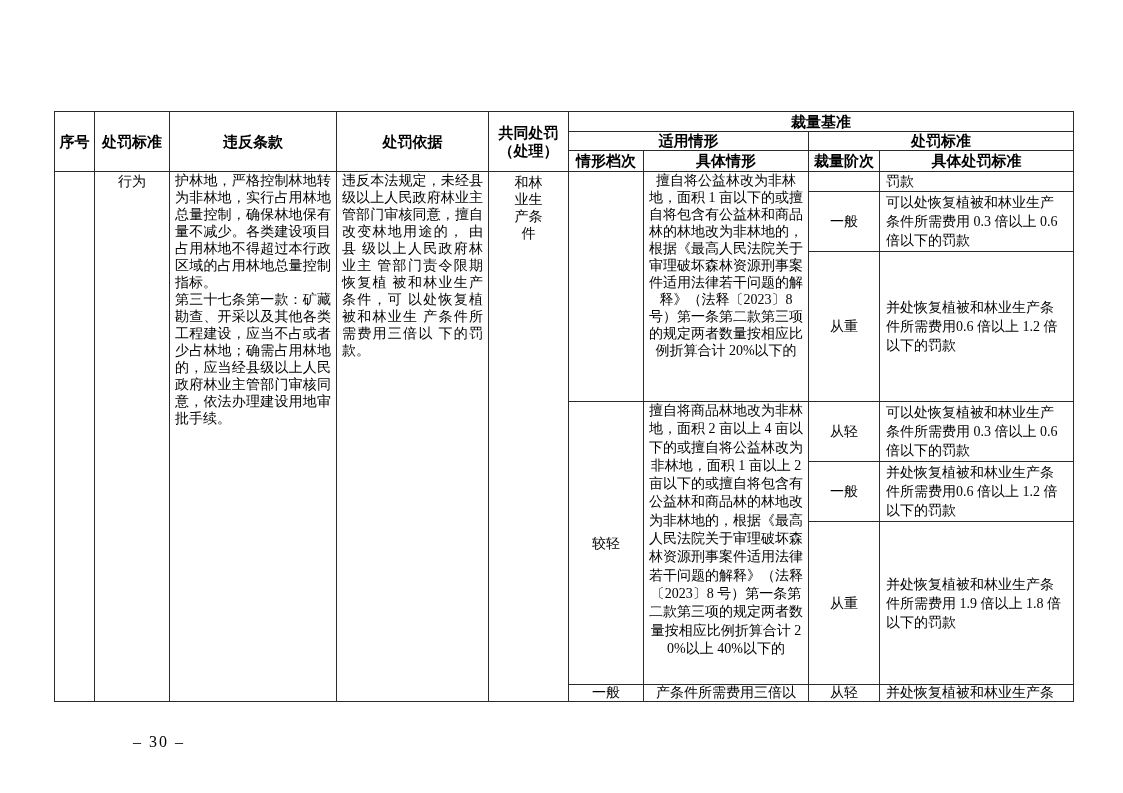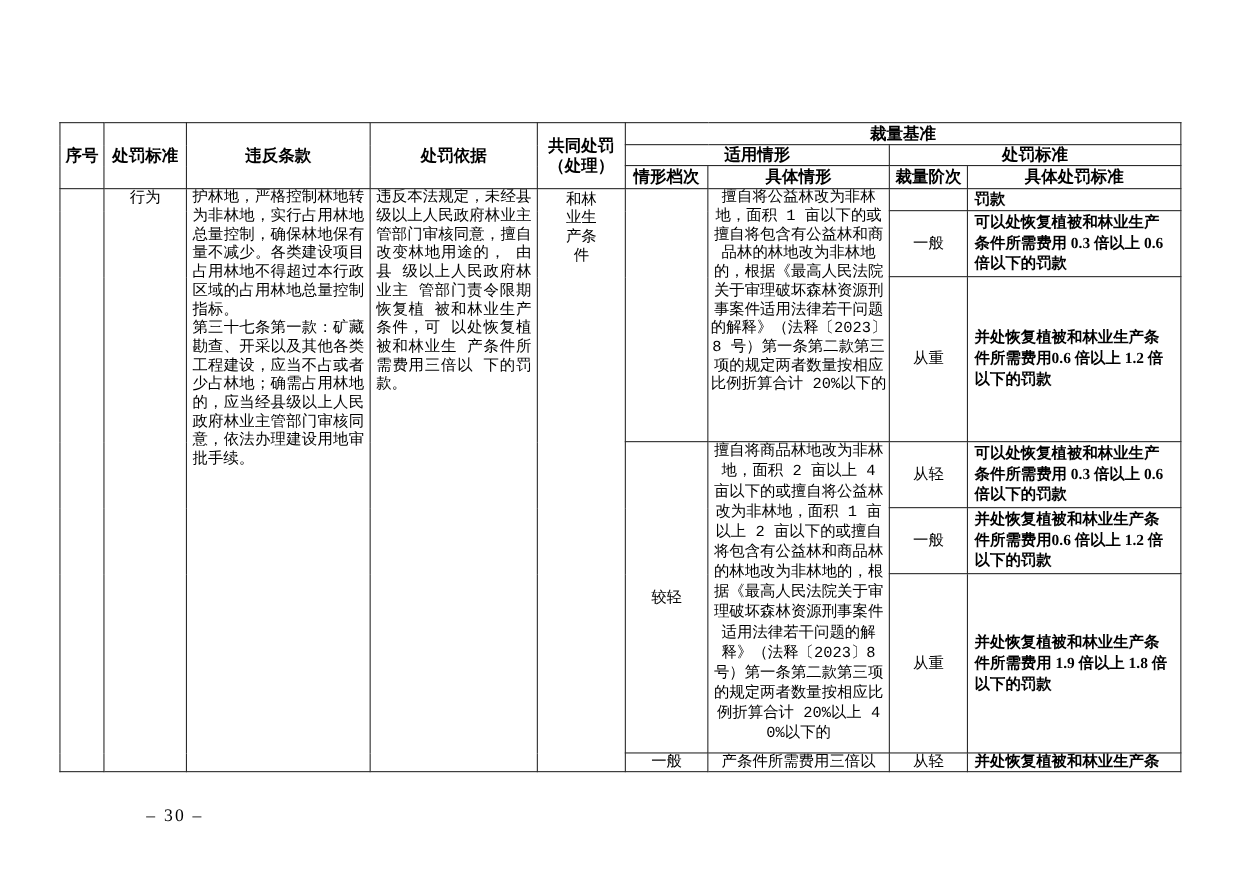--- a/index.html
+++ b/index.html
@@ -39,30 +39,30 @@
   tr.h3 { height:21px; }
   tr.r1 { height:17px; }
   tr.r2 { height:59px; }
   tr.r3 { height:150px; }
   tr.r4 { height:55px; }
   tr.r5 { height:58px; }
   tr.r6 { height:163px; }
   tr.r7 { height:16px; }
   tr.r1 td { line-height:17px; }
   tr.r7 td { line-height:16px; padding-top:0; padding-bottom:0; }
-  td.top   { vertical-align:top;font-family:Liberation Mono, monospace; }
+  td.top   { vertical-align:top; }
   td.hcenter { text-align:center; }
   td.just  { text-align:justify; text-justify:inter-ideograph; }
   td.pre   { white-space:pre-line;margin-left:20px; }
   td.clause { padding:0 5px; }
   td.basis  { padding:0 5px; }
   td.joint  { padding:2px 22px; }
   td.situation  { line-height:18.6px; padding:0 2px;margin-left:40px; }
   td.situation2 { line-height:18.3px; padding:0 2px; }
-  td.standard   { text-align:left; padding:1px 6px;font-weight:bold; }
+  td.standard   { text-align:left; padding:1px 6px; }
   .page-number {
     position:absolute;
     left:104px; top:733px;
     font-size:16px;
     letter-spacing:2px;
     color:#000000;
     margin-left:29px;
   }
 </style>
 </head>

